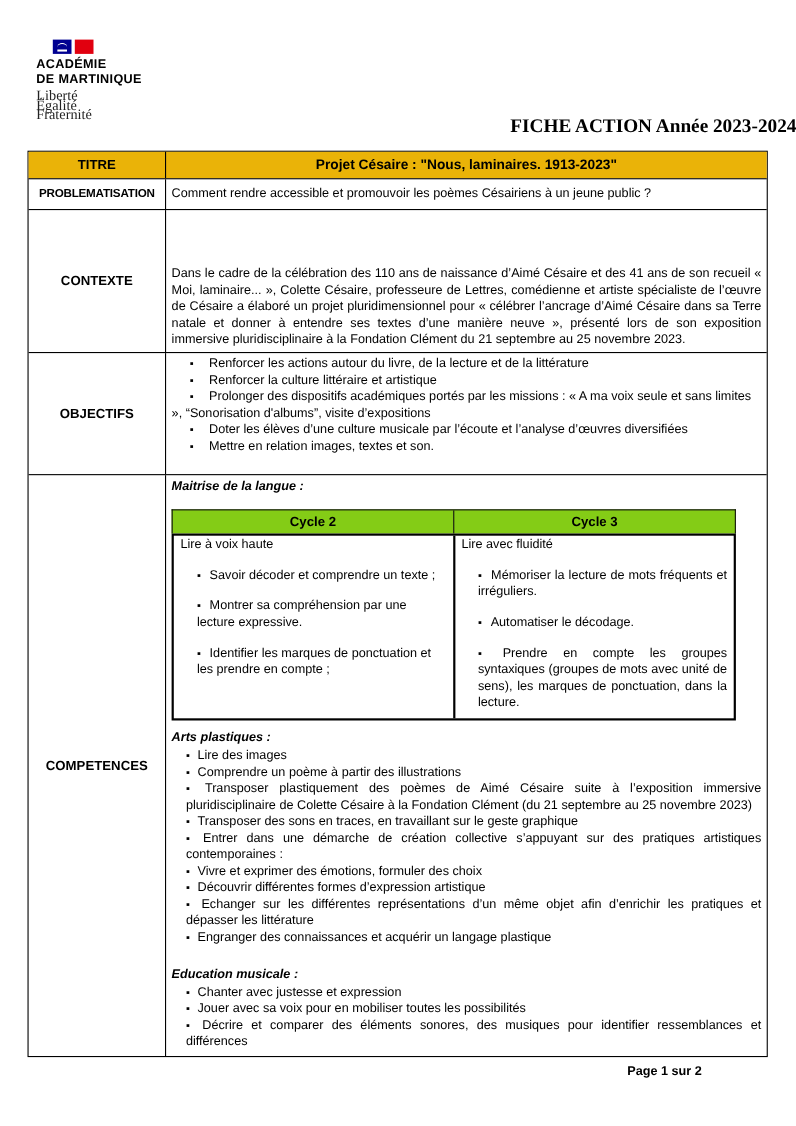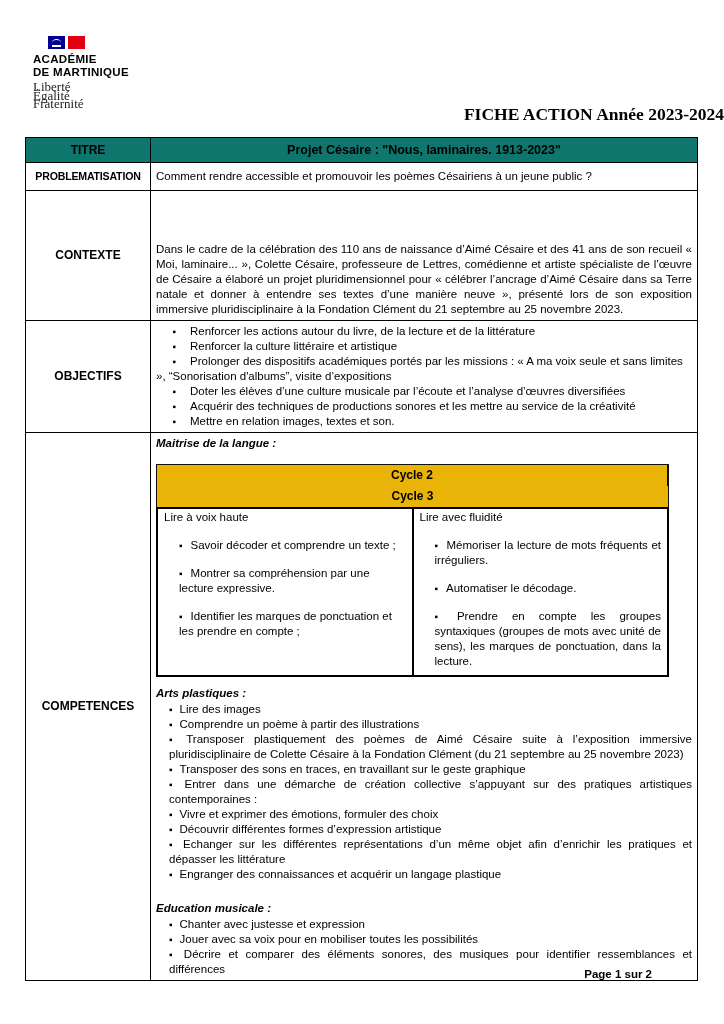--- a/index.html
+++ b/index.html
@@ -32,21 +32,21 @@
     border:1.6px solid #000; font-size:11.5px; line-height:15px;
   }
   .row { display:flex; border-top:1px solid #000; }
   .row:first-child { border-top:none; }
   .lbl {
     width:122px; flex:0 0 122px; border-right:1px solid #000;
     display:flex; align-items:center; justify-content:center; text-align:center;
     font-weight:700; font-size:12px; padding:1px;
   }
   .val { flex:1; padding:3px 5px; }
-  .row-titre { background:#0f766e; min-height:24px; }
+  .row-titre { background:#eab308; min-height:24px; }
   .row-titre .val { display:flex; align-items:center; justify-content:center;
     font-weight:700; font-size:12.5px; }
   .row-prob { min-height:27px; }
   .row-prob .lbl { font-size:10.6px; letter-spacing:-0.2px; }
   .row-prob .val { display:flex; align-items:center; }
   .row-ctx { min-height:94px; }
   .row-ctx .val { text-align:justify;margin-top:48px; }
   .row-obj { min-height:110px; }
   .row-comp { min-height:528px; }
 
@@ -60,35 +60,35 @@
   .sq-item .blt { margin-right:7px; }
   .cyc-item { padding-left:15px; }
   .cyc-item .blt { margin-right:8px; }
 
   .blt { font-size:10px; }
 
   .sub-head { font-weight:700; font-style:italic; }
 
   
   .cycles { width:513px; margin:13px 0 9px 0; }
-  .cycles-head { display:flex; background:#eab308; border:1px solid #111; border-bottom:none;flex-direction:column; }
+  .cycles-head { display:flex; background:#84cc16; border:1px solid #111; border-bottom:none; }
   .cycles-head .hc { flex:1; text-align:center; font-weight:700; font-size:12px; padding:3px 2px; }
   .cycles-head .hc:first-child { border-right:1px solid #111; }
   .cycles-body { display:flex; border:2px solid #000; min-height:142px; }
   .cycles-body .cc { flex:1; padding:1px 6px 6px 6px; }
   .cycles-body .cc:first-child { border-right:2px solid #000; }
   .cc .cyc-item { margin-top:13px; }
   .cc-right .cyc-item, .cc-right .cyc-title { text-align:justify; }
 
   .block-arts { margin-top:0; }
   .block-mus { margin-top:19px; }
   .list { margin-top:1px; }
 
   .footer {
-    position:absolute; top:968px; left:14px; width:638px; text-align:right;
+    position:absolute; top:968px; left:0; width:638px; text-align:right;
     font-weight:700; font-size:11.5px;
   }
 </style>
 </head>
 <body>
 
 <div class="page">
 
   <div class="logo">
     <div class="flag">
@@ -125,21 +125,20 @@
       <div class="val">Dans le cadre de la célébration des 110 ans de naissance d’Aimé Césaire et des 41 ans de son recueil « Moi, laminaire... », Colette Césaire, professeure de Lettres, comédienne et artiste spécialiste de l’œuvre de Césaire a élaboré un projet pluridimensionnel pour « célébrer l’ancrage d’Aimé Césaire dans sa Terre natale et donner à entendre ses textes d’une manière neuve », présenté lors de son exposition immersive pluridisciplinaire à la Fondation Clément du 21 septembre au 25 novembre 2023.</div>
     </div>
 
     <div class="row row-obj">
       <div class="lbl">OBJECTIFS</div>
       <div class="val">
         <div class="obj-item"><span class="blt">▪</span><span class="gap"></span><span>Renforcer les actions autour du livre, de la lecture et de la littérature</span></div>
         <div class="obj-item"><span class="blt">▪</span><span class="gap"></span><span>Renforcer la culture littéraire et artistique</span></div>
         <div class="obj-item"><span class="blt">▪</span><span class="gap"></span><span>Prolonger des dispositifs académiques portés par les missions : « A ma voix seule et sans limites », “Sonorisation d'albums”, visite d’expositions</span></div>
         <div class="obj-item"><span class="blt">▪</span><span class="gap"></span><span>Doter les élèves d’une culture musicale par l’écoute et l’analyse d’œuvres diversifiées</span></div>
-        <div class="obj-item"><span class="blt">▪</span><span class="gap"></span><span>Acquérir des techniques de productions sonores et les mettre au service de la créativité</span></div>
         <div class="obj-item"><span class="blt">▪</span><span class="gap"></span><span>Mettre en relation images, textes et son.</span></div>
       </div>
     </div>
 
     <div class="row row-comp">
       <div class="lbl">COMPETENCES</div>
       <div class="val">
 
         <div class="sub-head">Maitrise de la langue :</div>
 

